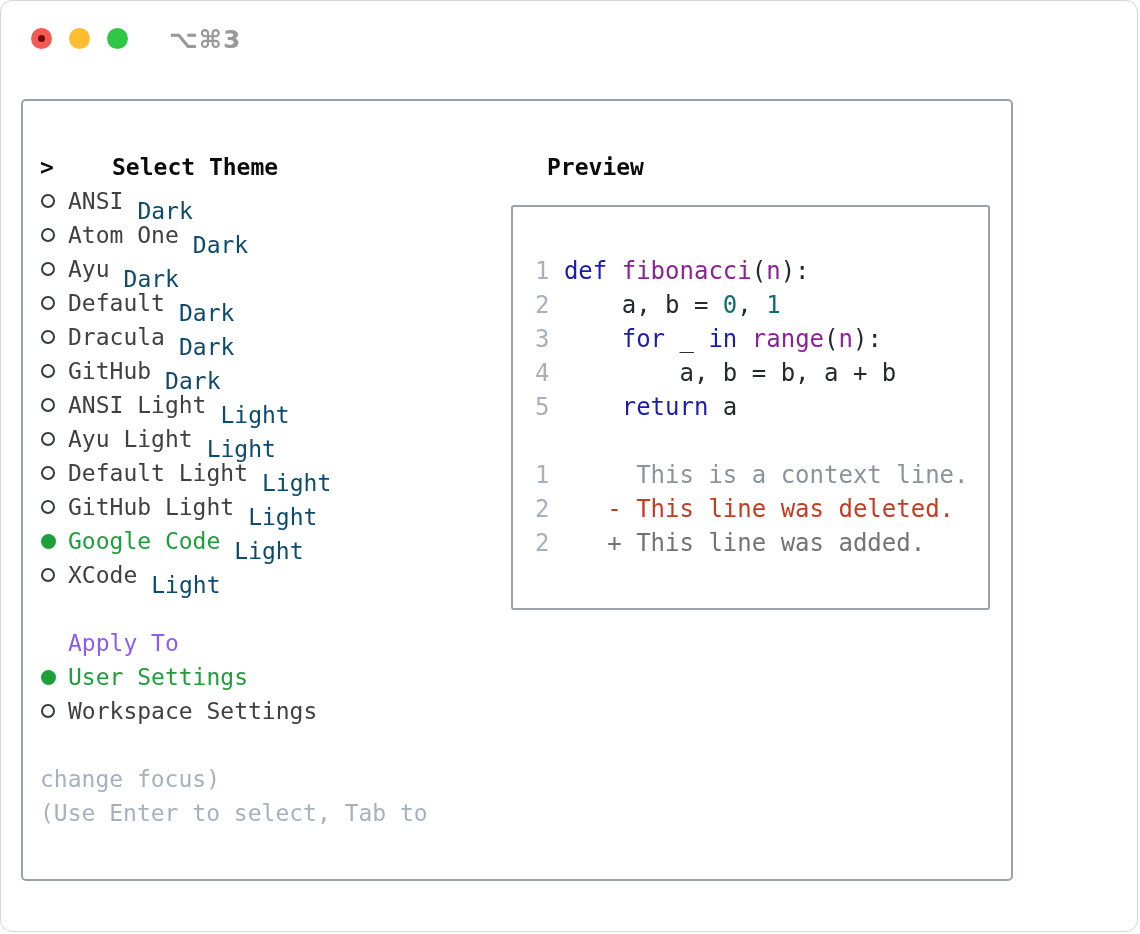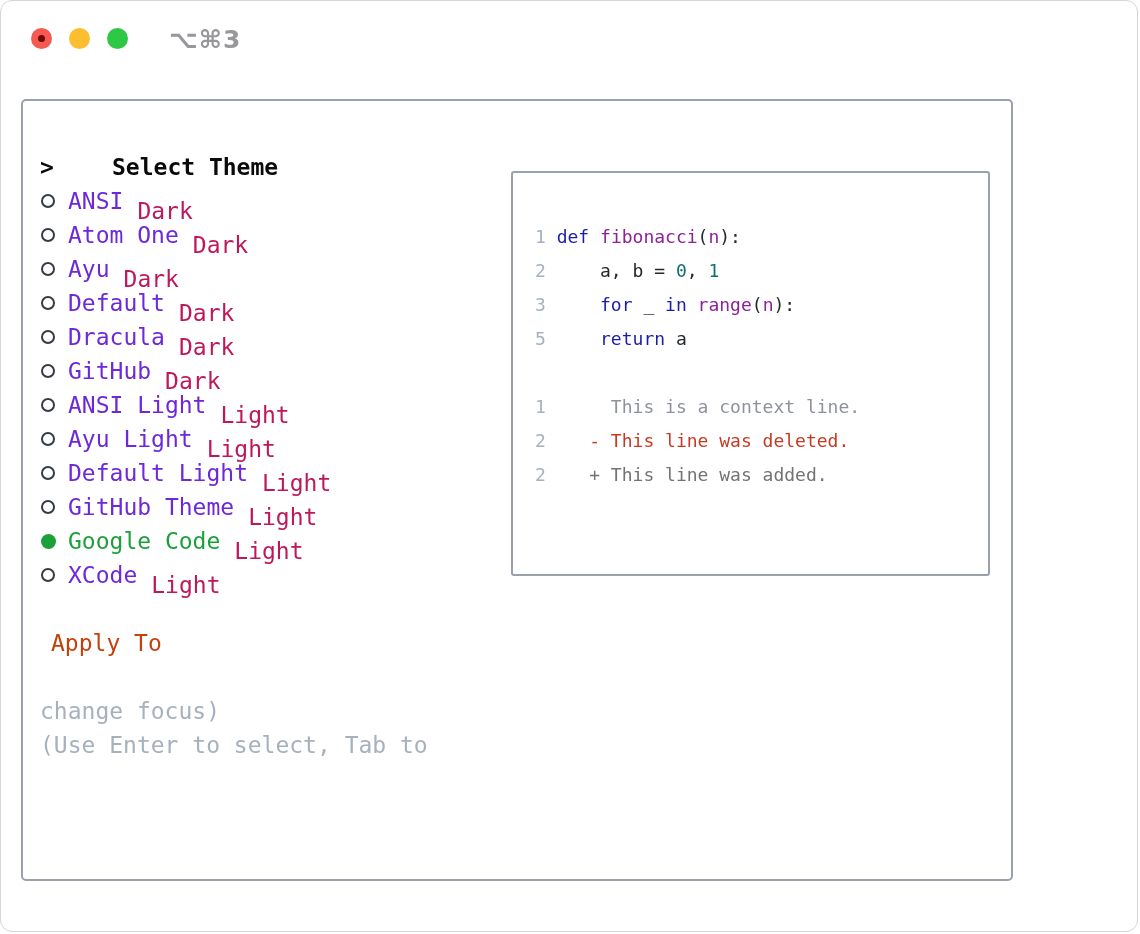--- a/index.html
+++ b/index.html
@@ -58,38 +58,38 @@
     align-items: center; justify-content: flex-start;
   }
   .prompt { font-weight: bold; color: #0a0a0a; }
   .htext  { font-weight: bold; color: #0a0a0a; margin-left: 44px; }
   .radio {
     width: 14px; height: 14px; border-radius: 50%;
     border: 2.5px solid #353b44; box-sizing: border-box;
     display: inline-block; margin-left: 1px;
   }
   .radio.sel { border: none; background: #1ca03a; width: 15px; height: 15px; }
-  .item-name { color: #6d28d9; }
+  .item-name { color: #404040; }
   .item-name.green { color: #1ca03a; }
-  .item-variant { color: #be185d; margin-left: 14px; margin-top: 20px; }
-  .apply-header { margin-left: 11px; color: #c2410c; }
+  .item-variant { color: #0c4a6e; margin-left: 14px; margin-top: 20px; }
+  .apply-header { margin-left: 28px; color: #8b5cf6; }
   .footer-text { color: #a7b0bd; }
   .footer-text .row { display: block; }
   
   .preview-header-row { margin-left: 0px; }
   .preview-box {
     margin-top: 21px; margin-left: 8px;
     width: 479px; height: 405px;
     border: 2px solid #9aa1ab;
     border-radius: 3px;
     box-sizing: border-box;
     padding: 47px 0 0 22px;
     overflow: hidden;
   }
-  .code-row { height: 34px; line-height: 34px; white-space: pre; font-size: 18px; }
+  .code-row { height: 34px; line-height: 34px; white-space: pre; font-size: 24px; }
   .lineno { color: #a7b0bd; }
   .tok-plain   { color: #24292f; }
   .tok-keyword { color: #1c1cb0; }
   .tok-type    { color: #8c2297; }
   .tok-literal { color: #0e6e6e; }
   .diff-context { color: #8d939c; text-align: center; }
   .diff-deleted { color: #c53b22; }
   .diff-added   { color: #737373; }
 </style>
 </head>
@@ -115,39 +115,47 @@
       <div id="theme-items">
           <div class="row"><span class="icol"><span class="radio"></span></span><span class="item-name">ANSI</span><span class="item-variant">Dark</span></div>
           <div class="row"><span class="icol"><span class="radio"></span></span><span class="item-name">Atom One</span><span class="item-variant">Dark</span></div>
           <div class="row"><span class="icol"><span class="radio"></span></span><span class="item-name">Ayu</span><span class="item-variant">Dark</span></div>
           <div class="row"><span class="icol"><span class="radio"></span></span><span class="item-name">Default</span><span class="item-variant">Dark</span></div>
           <div class="row"><span class="icol"><span class="radio"></span></span><span class="item-name">Dracula</span><span class="item-variant">Dark</span></div>
           <div class="row"><span class="icol"><span class="radio"></span></span><span class="item-name">GitHub</span><span class="item-variant">Dark</span></div>
           <div class="row"><span class="icol"><span class="radio"></span></span><span class="item-name">ANSI Light</span><span class="item-variant">Light</span></div>
           <div class="row"><span class="icol"><span class="radio"></span></span><span class="item-name">Ayu Light</span><span class="item-variant">Light</span></div>
           <div class="row"><span class="icol"><span class="radio"></span></span><span class="item-name">Default Light</span><span class="item-variant">Light</span></div>
-          <div class="row"><span class="icol"><span class="radio"></span></span><span class="item-name">GitHub Theme</span><span class="item-variant">Light</span></div>
+          <div class="row"><span class="icol"><span class="radio"></span></span><span class="item-name">GitHub Light</span><span class="item-variant">Light</span></div>
           <div class="row"><span class="icol"><span class="radio sel"></span></span><span class="item-name green">Google Code</span><span class="item-variant">Light</span></div>
           <div class="row"><span class="icol"><span class="radio"></span></span><span class="item-name">XCode</span><span class="item-variant">Light</span></div>
         </div>
       <div class="spacer"></div>
       <div class="row apply-header">Apply To</div>
+      <div id="apply-items">
+          <div class="row"><span class="icol"><span class="radio sel"></span></span><span class="item-name green">User Settings</span></div>
+          <div class="row"><span class="icol"><span class="radio"></span></span><span class="item-name">Workspace Settings</span></div>
+        </div>
       <div class="spacer"></div>
       <div class="footer-text">
         <div class="row">change focus)</div>
         <div class="row">(Use Enter to select, Tab to</div>
       </div>
     </div>
 
     <div class="col-right">
+      <div class="row preview-header-row">
+        <span class="htext">Preview</span>
+      </div>
       <div class="preview-box">
         <div id="code-lines">
             <div class="code-row"><span class="lineno">1</span><span class="tok-plain"> </span><span class="tok-keyword">def</span><span class="tok-plain"> </span><span class="tok-type">fibonacci</span><span class="tok-plain">(</span><span class="tok-type">n</span><span class="tok-plain">):</span></div>
             <div class="code-row"><span class="lineno">2</span><span class="tok-plain">     a, b = </span><span class="tok-literal">0</span><span class="tok-plain">, </span><span class="tok-literal">1</span></div>
             <div class="code-row"><span class="lineno">3</span><span class="tok-plain">     </span><span class="tok-keyword">for</span><span class="tok-plain"> _ </span><span class="tok-keyword">in</span><span class="tok-plain"> </span><span class="tok-type">range</span><span class="tok-plain">(</span><span class="tok-type">n</span><span class="tok-plain">):</span></div>
+            <div class="code-row"><span class="lineno">4</span><span class="tok-plain">         a, b = b, a + b</span></div>
             <div class="code-row"><span class="lineno">5</span><span class="tok-plain">     </span><span class="tok-keyword">return</span><span class="tok-plain"> a</span></div>
           </div>
         <div class="code-row"> </div>
         <div id="diff-lines">
             <div class="code-row"><span class="lineno">1</span><span class="diff-context">      This is a context line.</span></div>
             <div class="code-row"><span class="lineno">2</span><span class="diff-deleted">    - This line was deleted.</span></div>
             <div class="code-row"><span class="lineno">2</span><span class="diff-added">    + This line was added.</span></div>
           </div>
       </div>
     </div>

